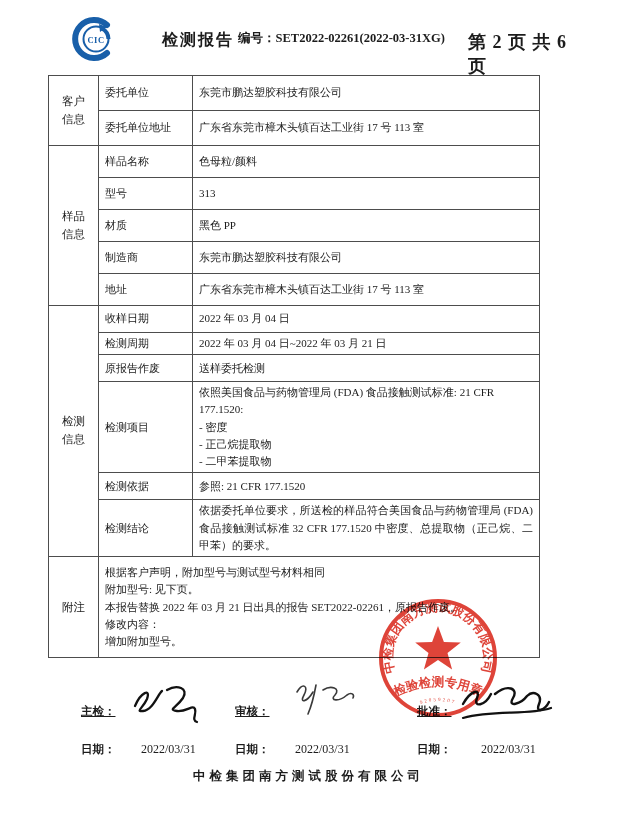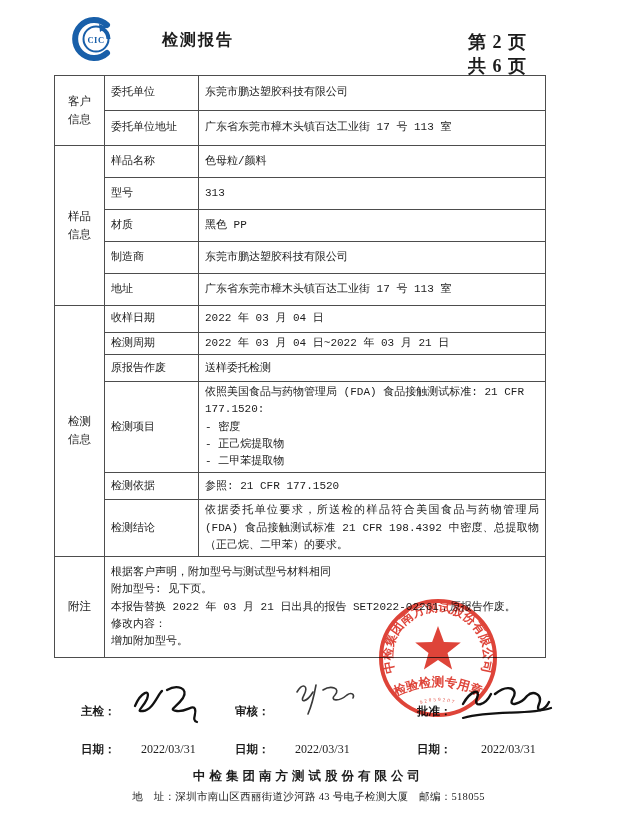--- a/index.html
+++ b/index.html
@@ -2,42 +2,42 @@
 <html><head>
 <meta charset="utf-8">
 <style>
   html,body{margin:0;padding:0;background:#fff;}
   .page{
     position:relative;width:617px;height:840px;background:#ffffff;
     font-family:"Liberation Serif","DejaVu Serif",serif;
     color:#1c1c1c;overflow:hidden;
   }
   
-  .hdr{position:absolute;left:0;top:0;width:538px;height:70px;}
+  .hdr{position:absolute;left:0;top:0;width:538px;height:70px;padding-left:44px;}
   .logo{position:absolute;left:66px;top:16px;width:56px;height:46px;}
   .hdr-title{position:absolute;left:162px;top:30px;font-size:16px;font-weight:bold;letter-spacing:2px;}
   .hdr-no{position:absolute;left:238px;top:30px;font-size:12.5px;font-weight:bold;}
   .hdr-page{position:absolute;left:468px;top:30px;font-size:18px;font-weight:bold;letter-spacing:1px;}
   
   table.rpt{
-    position:absolute;left:54px;top:75px;width:491px;
-    border-collapse:collapse;table-layout:fixed;font-size:11px;font-family:Liberation Mono, monospace;
+    position:absolute;left:48px;top:75px;width:491px;
+    border-collapse:collapse;table-layout:fixed;font-size:11px;
   }
   table.rpt td{border:1px solid #4d4d4d;padding:2px 6px;vertical-align:middle;line-height:1.55;}
   td.sec{
     text-align:center;white-space:pre-line;line-height:2.4;font-size:11.5px;padding:2px 2px;
   }
   td.lbl{padding-left:12px;}
   td.val{padding-left:14px;}
   td.multiline{white-space:pre-line;line-height:1.7;}
   td.justify{text-align:justify;line-height:1.85;padding-right:10px;}
   
   .signs{position:absolute;left:63px;top:662px;width:494px;height:100px;}
   .sign-col{position:absolute;top:0;height:100px;}
-  .sign-col .role{position:absolute;top:42px;font-size:11.5px;font-weight:bold;}
+  .sign-col .role{position:absolute;top:42px;font-size:11.5px;font-weight:bold;text-decoration:underline;}
   .sign-col .date-label{position:absolute;top:80px;font-size:11.5px;font-weight:bold;}
   .sign-col .date-val{position:absolute;top:80px;font-size:12px;}
   .sig-svg{position:absolute;}
   
   .stamp{position:absolute;left:376px;top:596px;mix-blend-mode:multiply;opacity:.92;pointer-events:none;}
   
   .ftr{position:absolute;left:0;top:768px;width:617px;text-align:center;}
   .ftr-company{font-size:12.5px;font-weight:bold;letter-spacing:4px;}
   .ftr-line{font-size:10.5px;margin-top:5px;letter-spacing:.3px;}
   .ftr-link{color:#0000bb;text-decoration:underline;font-family:"Liberation Mono","DejaVu Sans Mono",monospace;font-size:10px;cursor:pointer;}
@@ -51,20 +51,21 @@
     <svg class="logo" viewBox="0 0 56 46">
 
       <path d="M 41,9 A 19,19 0 1 0 41,37" fill="none" stroke="#185fa9" stroke-width="6" stroke-linecap="round"></path>
 
       <circle cx="30" cy="23" r="12.5" fill="none" stroke="#185fa9" stroke-width="2"></circle>
       <path d="M 36,12.5 A 12.5,12.5 0 0 1 42.5,23" fill="none" stroke="#185fa9" stroke-width="4"></path>
       <polygon points="33,8 41,11 34,16" fill="#185fa9"></polygon>
       <text x="30" y="26.5" font-size="8.5" font-weight="bold" font-family="Liberation Serif,serif" fill="#185fa9" text-anchor="middle" letter-spacing="0.5">CIC</text>
     </svg>
     <div class="hdr-title">检测报告</div>
+    <div class="hdr-no">编号：SET2022-02261(2022-03-31XG)</div>
     <div class="hdr-page">第 2 页 共 6 页</div>
   </div>
 
   <table class="rpt">
     <colgroup>
         <col style="width:50px">
         <col style="width:94px">
         <col style="width:347px">
       </colgroup>
 
@@ -124,21 +125,21 @@
 -  密度
 -  正己烷提取物
 -  二甲苯提取物</td>
     </tr>
     <tr style="height:27px">
       <td class="lbl">检测依据</td>
       <td class="val">参照: 21 CFR 177.1520</td>
     </tr>
     <tr style="height:57px">
       <td class="lbl">检测结论</td>
-      <td class="val justify">依据委托单位要求，所送检的样品符合美国食品与药物管理局 (FDA) 食品接触测试标准 21 CFR 198.4392 中密度、总提取物（正己烷、二甲苯）的要求。</td>
+      <td class="val justify">依据委托单位要求，所送检的样品符合美国食品与药物管理局 (FDA) 食品接触测试标准 32 CFR 177.1520 中密度、总提取物（正己烷、二甲苯）的要求。</td>
     </tr>
 
     <tr style="height:101px">
       <td class="sec" style="line-height:1.4">附注</td>
       <td class="val multiline" colspan="2">根据客户声明，附加型号与测试型号材料相同
 附加型号: 见下页。
 本报告替换 2022 年 03 月 21 日出具的报告 SET2022-02261，原报告作废。
 修改内容：
 增加附加型号。</td>
     </tr>
@@ -195,16 +196,15 @@
     <text font-size="12.5" font-weight="bold" fill="#dc3428" font-family="Liberation Serif,serif">
       <textPath href="#bannerArc" startOffset="50%" text-anchor="middle">检验检测专用章</textPath>
     </text>
     <text font-size="5" fill="#dc3428" letter-spacing="2" font-family="Liberation Serif,serif">
       <textPath href="#codeArc" startOffset="50%" text-anchor="middle">92059207</textPath>
     </text>
   </svg>
 
   <div class="ftr">
     <div class="ftr-company">中检集团南方测试股份有限公司</div>
-    <div class="ftr-line">地　址：深圳市南山区西丽街道沙河路 43 号电子检测大厦　邮编：518055</div>
   </div>
 
 </div>
 
 </body></html>

